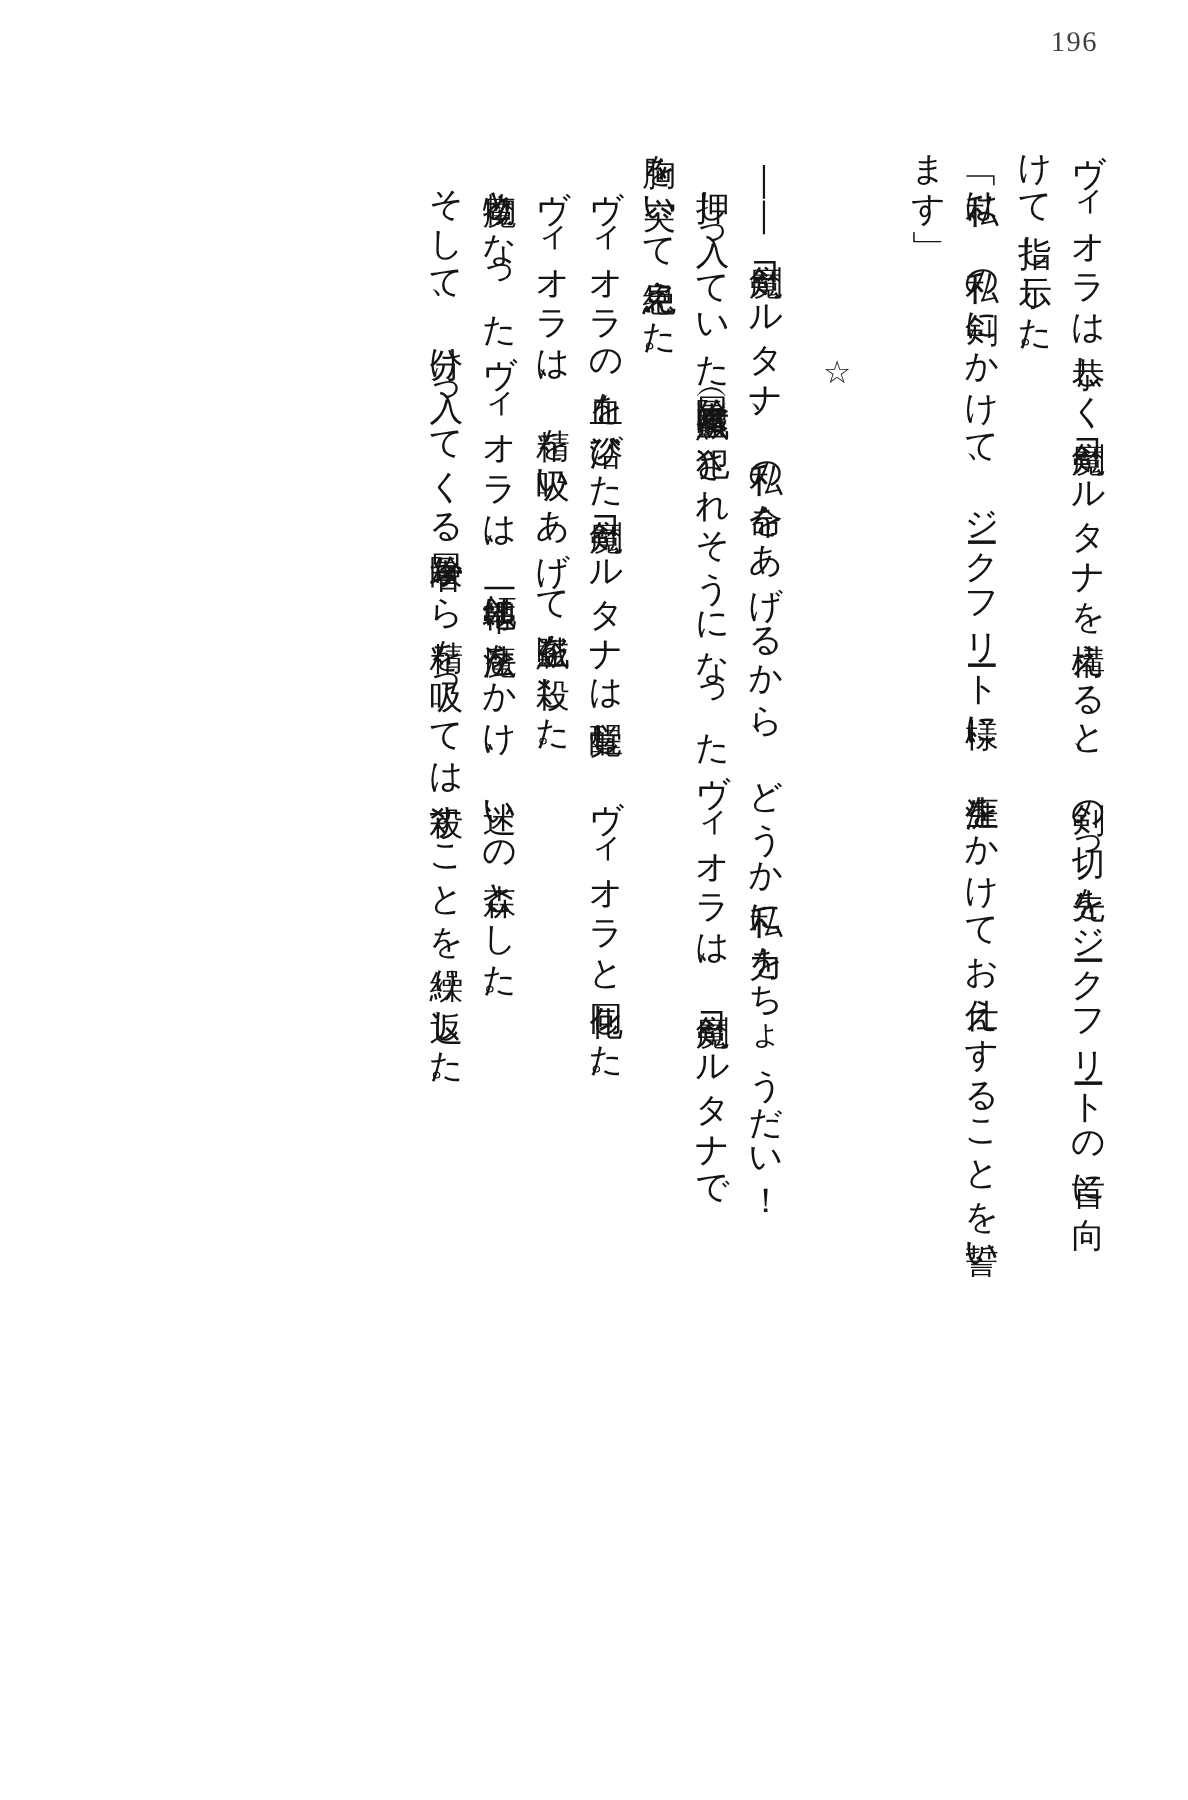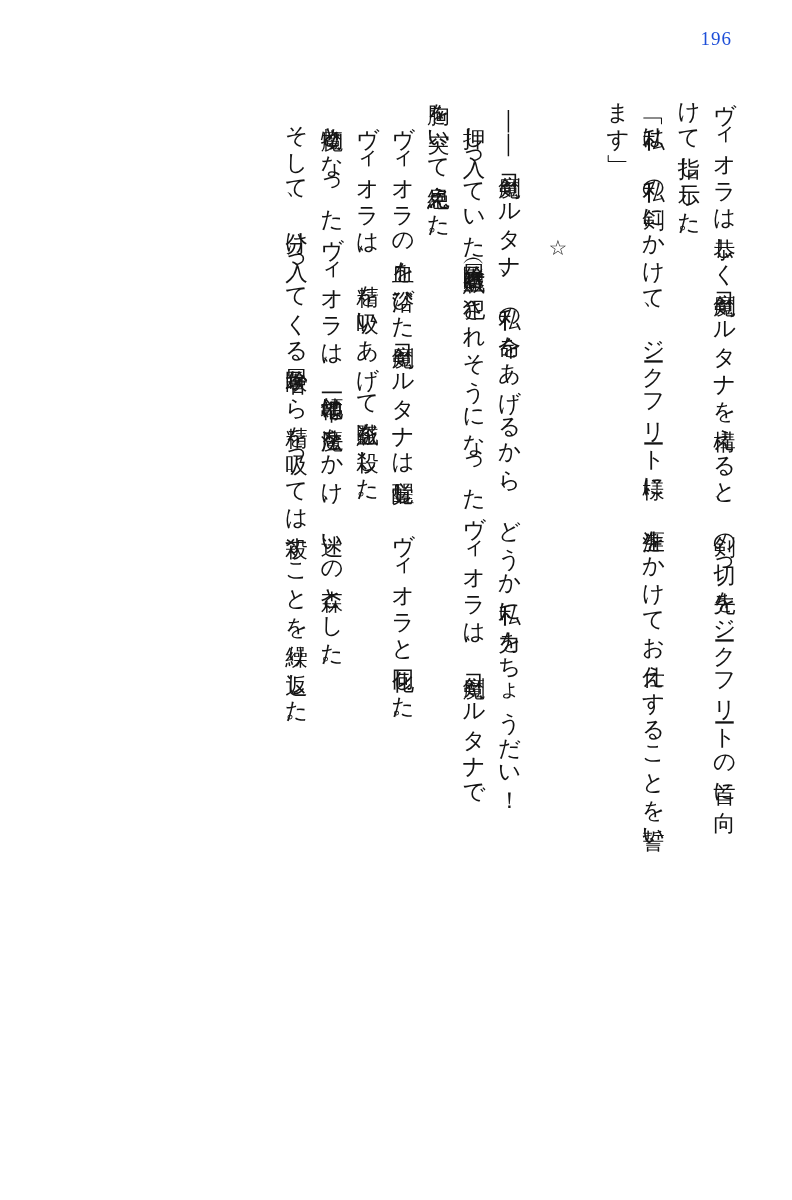--- a/index.html
+++ b/index.html
@@ -16,25 +16,25 @@
     position: relative;
   }
   .page {
     position: relative;
     width: 792px;
     height: 1200px;
     box-sizing: border-box;
   }
   .page-number {
     position: absolute;
-    top: 28px;
+    top: 18px;
     right: 60px;
     font-size: 19px;
     letter-spacing: 1px;
-    color: #1d4ed8;
+    color: #404040;
     font-family: "Liberation Serif", "DejaVu Serif", serif;
   }
   .text-body {
     position: absolute;
     top: 86px;
     right: 56px;
     left: 56px;
     bottom: 52px;
     display: flex;
     flex-direction: row-reverse;

